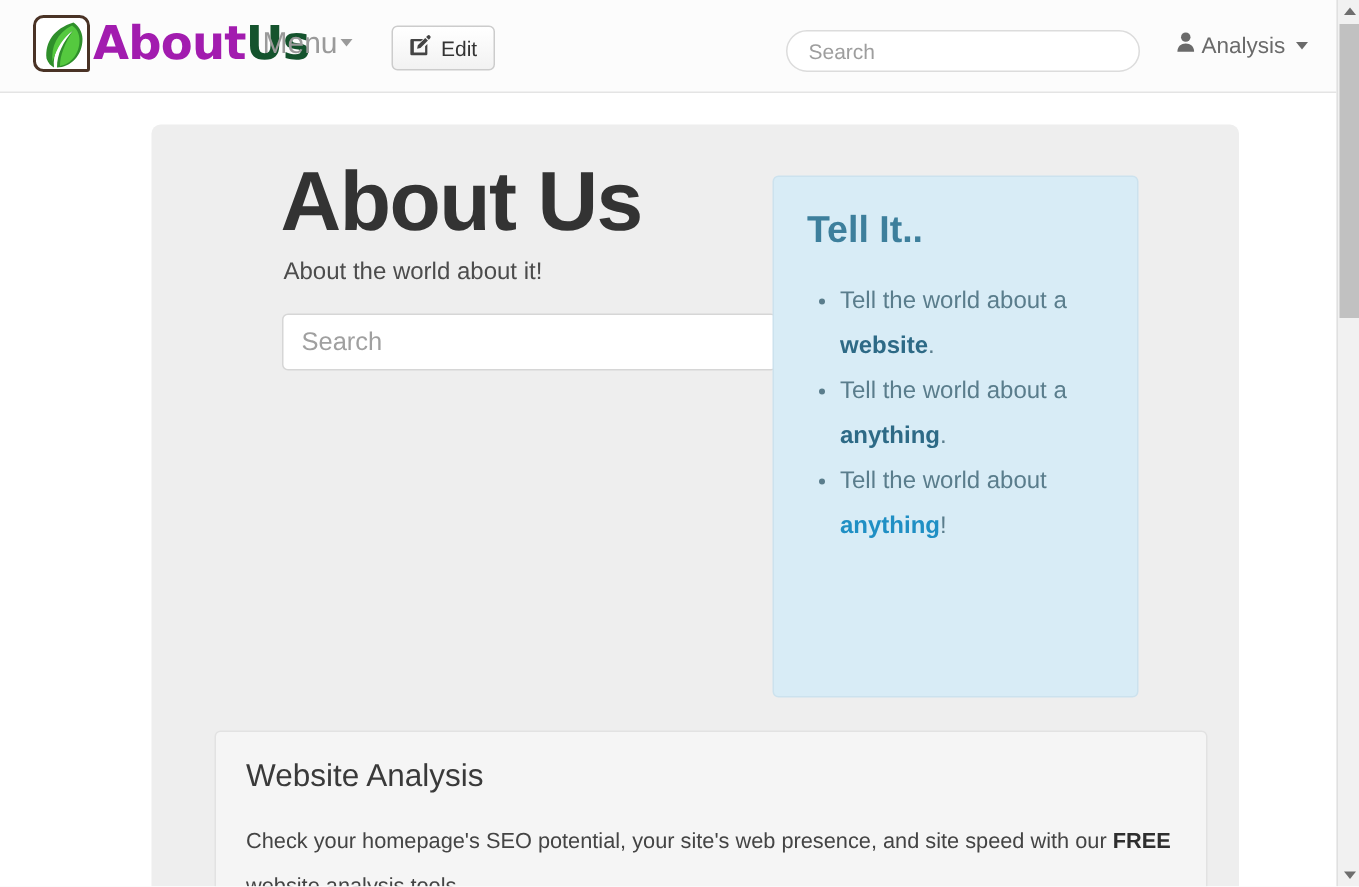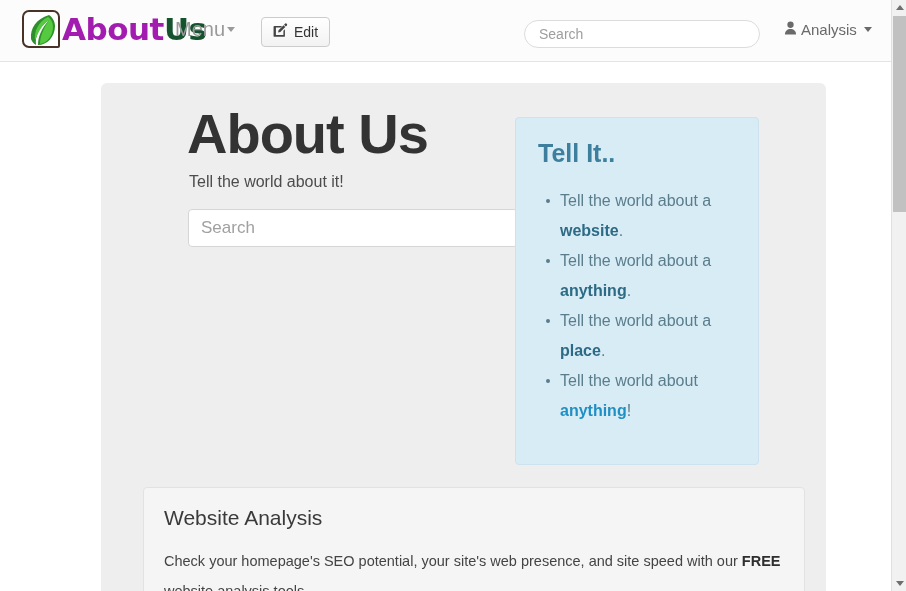--- a/index.html
+++ b/index.html
@@ -360,30 +360,29 @@
     </a>
   </div>
 
   <div class="page-wrap">
     <div class="main-container">
 
       <div class="hero-row">
 
         <div class="hero-left">
           <h1 class="page-title">About Us</h1>
-          <p class="page-tagline">Tell the world about it!</p>
+          <p class="page-tagline">About the world about it!</p>
           <input class="hero-search" type="text" value="" placeholder="Search" style="">
         </div>
 
         <div class="tell-panel">
           <h2 class="tell-title">Tell It..</h2>
           <ul class="tell-list">
             <li><span>Tell the world about a </span><b>website</b><span>.</span></li>
             <li><span>Tell the world about a </span><b>anything</b><span>.</span></li>
-            <li><span>Tell the world about a </span><b>place</b><span>.</span></li>
             <li><span>Tell the world about </span><b class="link-blue">anything</b><span>!</span></li>
           </ul>
         </div>
 
         <div class="analysis-panel">
           <h3 class="analysis-title">Website Analysis</h3>
           <p class="analysis-text"><span>Check your homepage's SEO potential, your site's web presence, and site speed with our </span><b>FREE</b><span> website analysis tools.</span></p>
         </div>
 
       </div>

